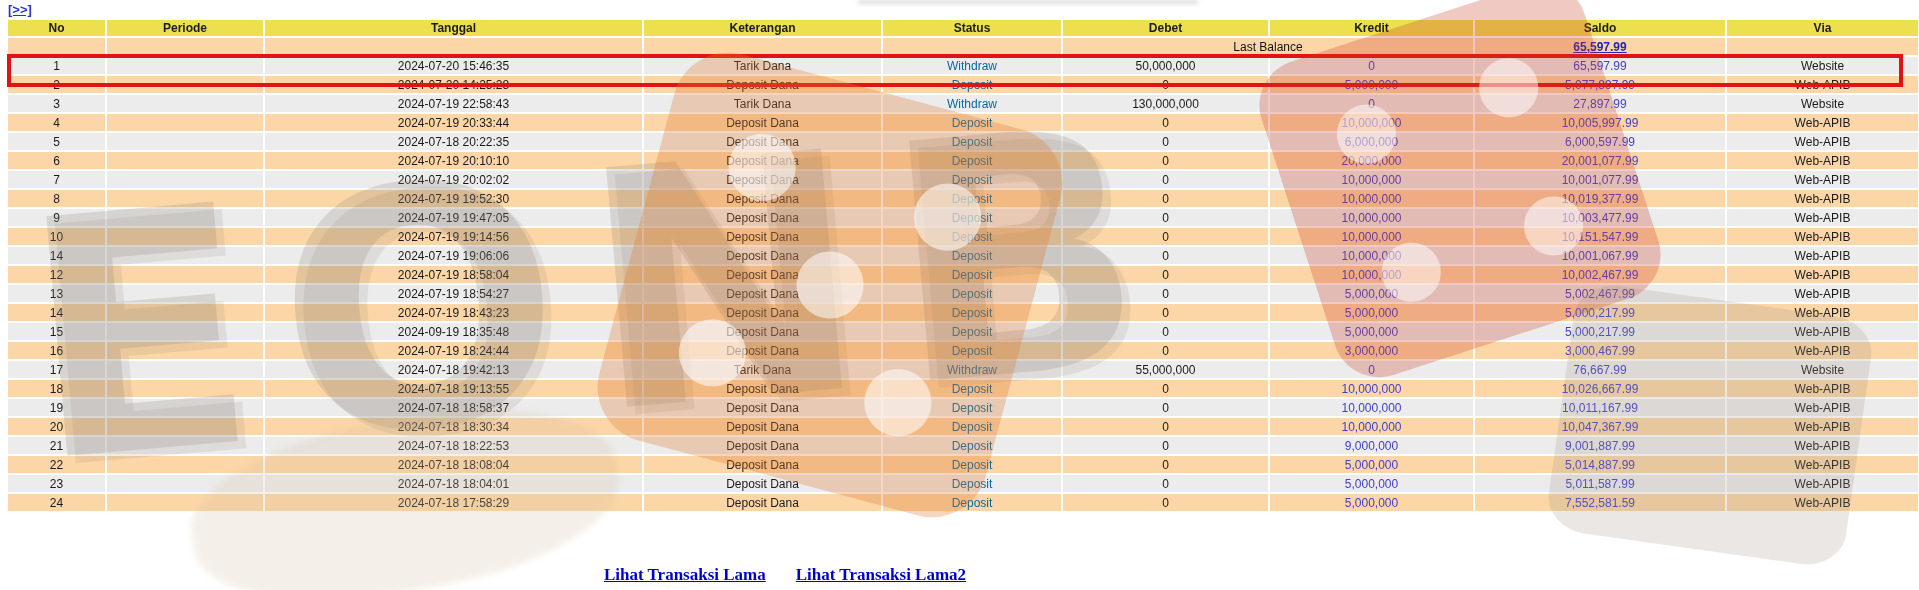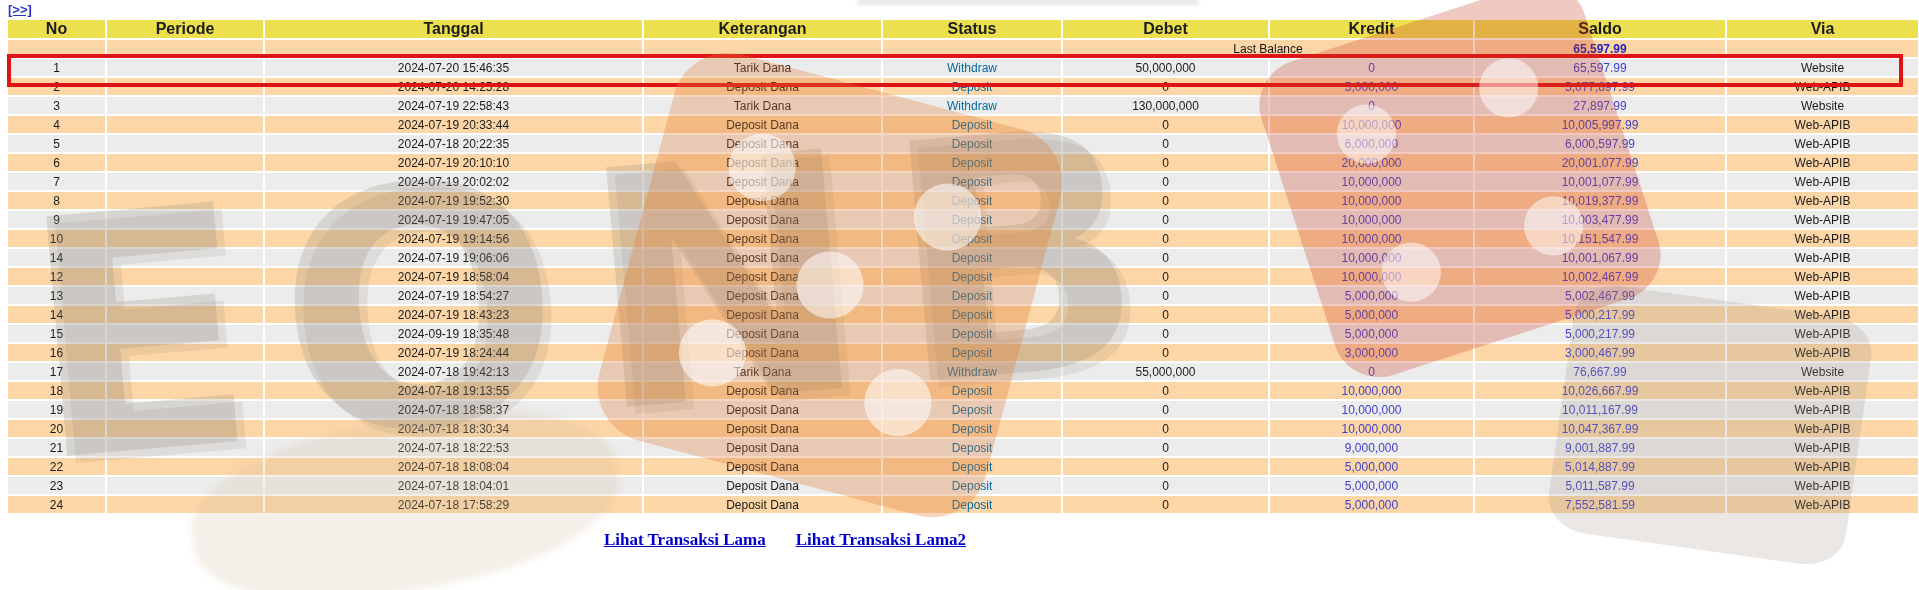--- a/index.html
+++ b/index.html
@@ -21,21 +21,21 @@
   }
 
   
   .table-wrap{position:absolute;top:18px;left:6px;width:1910px;z-index:2;}
   table{
     width:100%;table-layout:fixed;border-collapse:separate;border-spacing:2px;
     font-size:12px;
   }
   th{
     background:#ece04f;color:#1c1c1c;font-weight:bold;height:16px;
-    padding:0 2px;font-size:16px;white-space:nowrap;overflow:hidden;
+    padding:0 2px;font-size:12px;white-space:nowrap;overflow:hidden;
   }
   td{
     height:17px;padding:0 4px;text-align:center;white-space:nowrap;
     overflow:hidden;color:#1a1a1a;
   }
   tr.gray  td{background:#ececec;}
   tr.orange td{background:#fcd6a6;}
   tr.lastbal td{background:#fcd6a6;}
   td.status{color:#0369a1;}
   td.num-blue{color:#4040cc;}
@@ -43,21 +43,21 @@
   td.lb-value{font-weight:bold;color:#2424b8;text-decoration:underline;}
 
   
   .highlight-box{
     position:absolute;left:1px;top:36px;width:1888px;height:25px;
     border:4px solid #e01414;z-index:6;pointer-events:none;
   }
 
   
   .footer-links{
-    position:absolute;top:530px;left:0;width:1570px;display:flex;
+    position:absolute;top:565px;left:0;width:1570px;display:flex;
     justify-content:center;gap:30px;z-index:7;
   }
   .footer-links a{
     font-family:"Liberation Serif",serif;font-weight:bold;font-size:17px;
     color:#0000cc;text-decoration:underline;cursor:pointer;
   }
 
   
   .watermark{position:absolute;inset:0;pointer-events:none;z-index:4;overflow:hidden;}
   .wm-letters{

